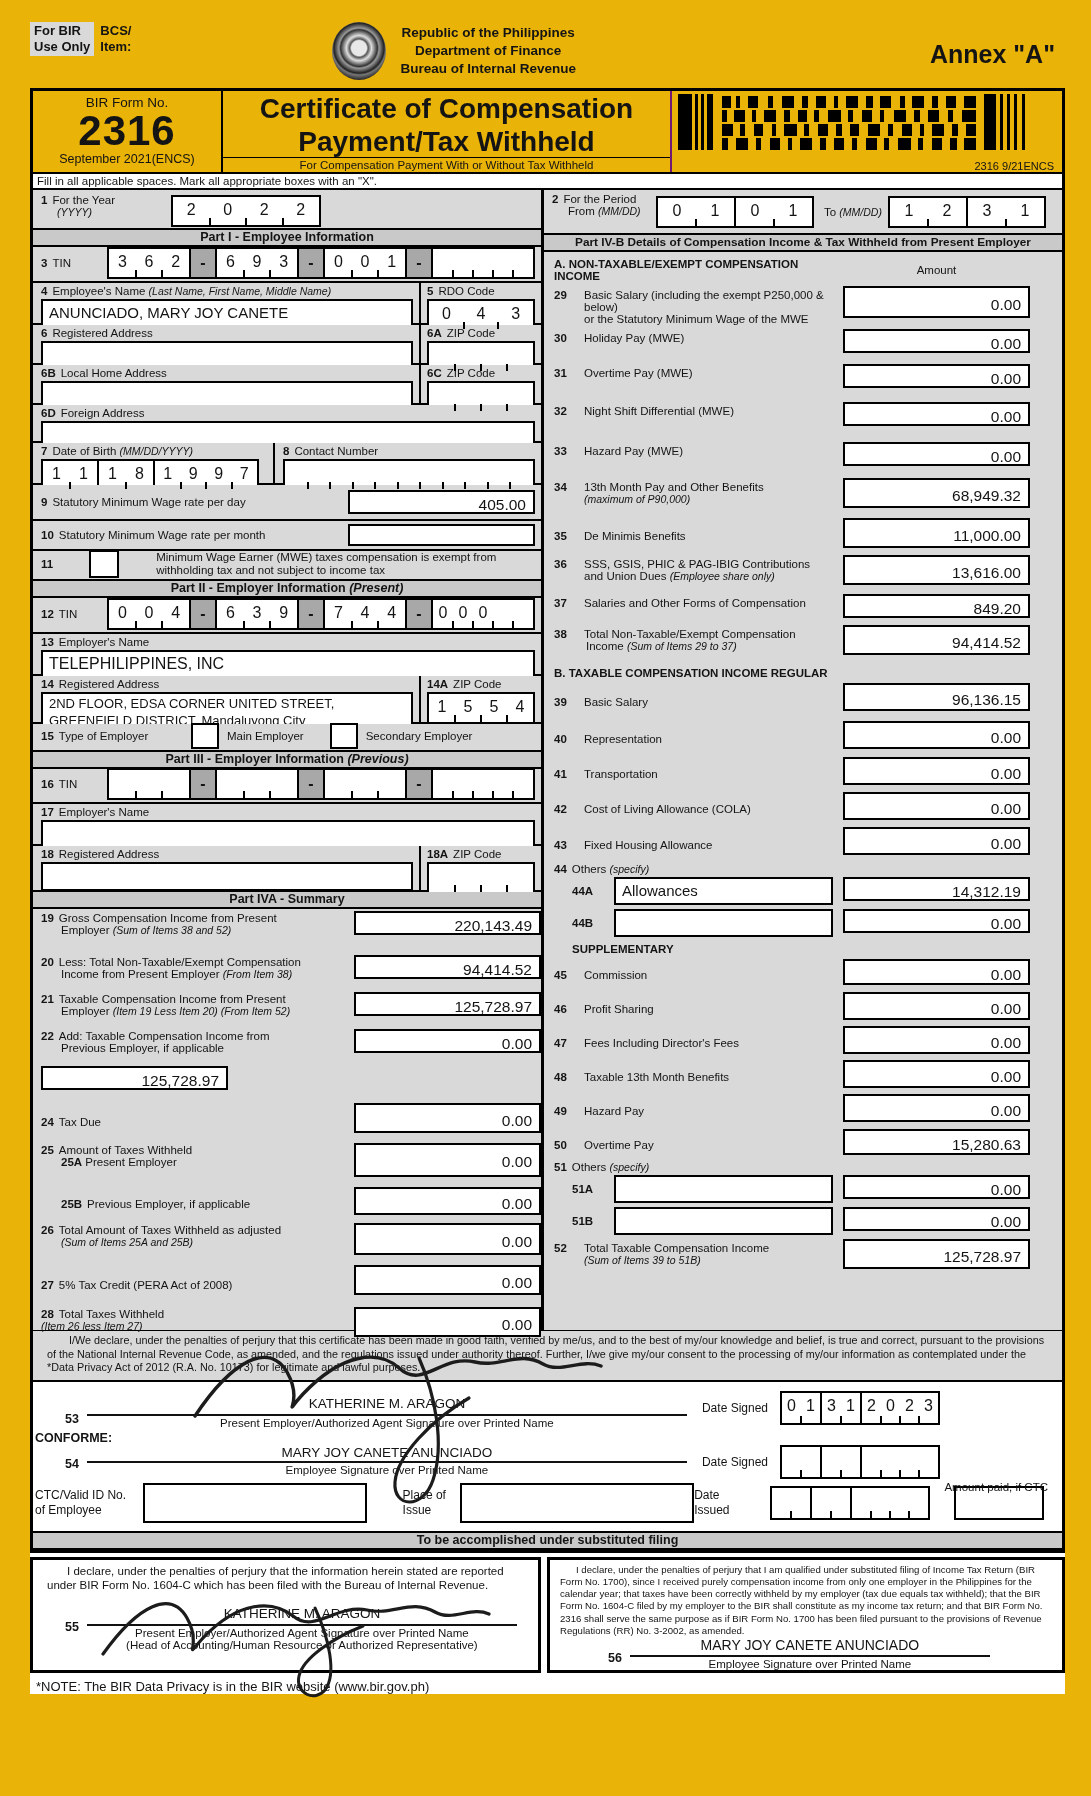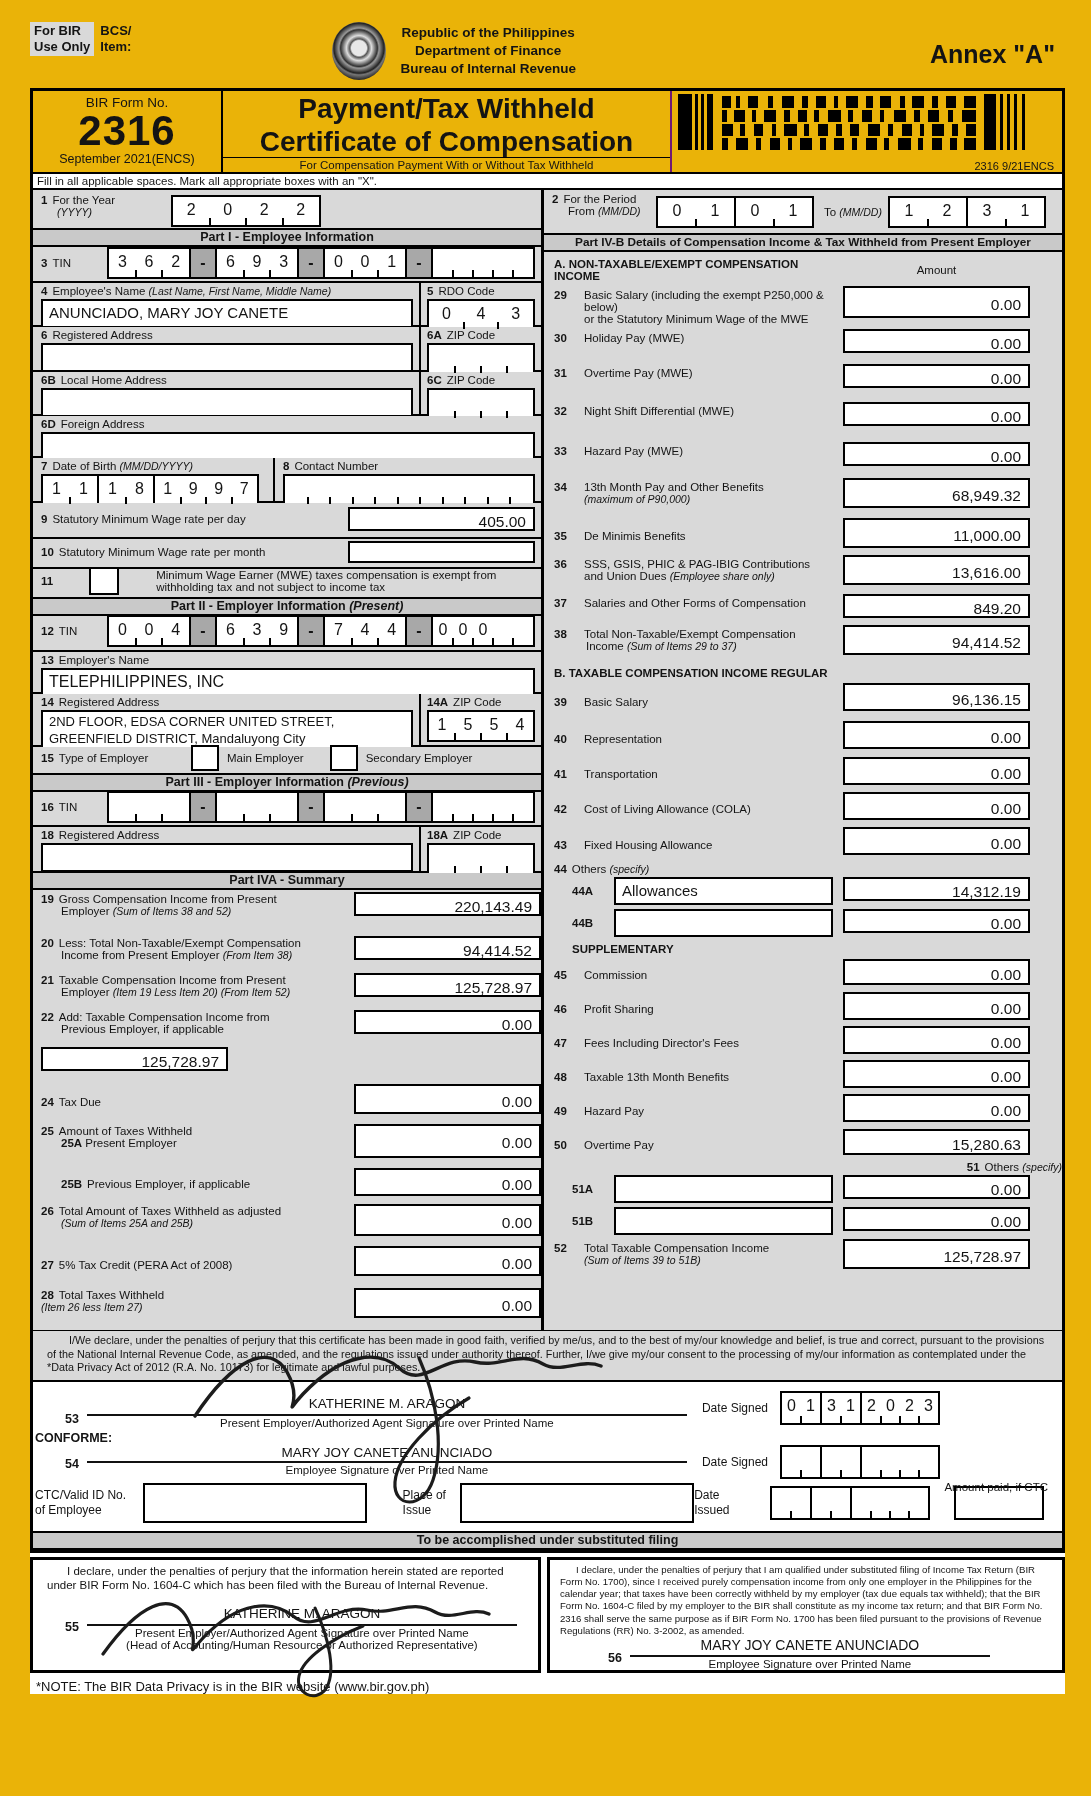--- a/index.html
+++ b/index.html
@@ -121,22 +121,22 @@
 
   <div class="main">
 
     <div class="titlerow">
       <div class="tleft">
         <div class="fno">BIR Form No.</div>
         <div class="big">2316</div>
         <div class="ed">September 2021(ENCS)</div>
       </div>
       <div class="tcen">
+        <div class="t1">Certificate of Compensation</div>
         <div class="t1">Payment/Tax Withheld</div>
-        <div class="t1">Certificate of Compensation</div>
         <div class="sub">For Compensation Payment With or Without Tax Withheld</div>
       </div>
       <div class="tright">
         <svg width="360" height="56" viewBox="0 0 360 56">
           <rect x="0" y="0" width="14" height="56" fill="#000"></rect>
               <rect x="17" y="0" width="3" height="56" fill="#000"></rect>
               <rect x="23" y="0" width="3" height="56" fill="#000"></rect>
               <rect x="29" y="0" width="6" height="56" fill="#000"></rect>
           <g fill="#000">
             <rect x="44" y="2" width="9" height="12"></rect>
@@ -477,20 +477,26 @@
                     <span></span>
                     <span></span>
                     <span></span>
                     <span></span>
                     <span></span>
                   </div>
             </div>
           </div>
         </div>
 
+        <div class="fr" style="min-height:40px;">
+          <div class="main-cell">
+            <div class="lbl"><b class="num">17</b><span>Employer's Name</span></div>
+            <div class="vbox"></div>
+          </div>
+        </div>
 
         <div class="fr" style="min-height:44px;">
           <div class="main-cell">
             <div class="lbl"><b class="num">18</b><span>Registered Address</span></div>
             <div class="vbox"></div>
           </div>
           <div class="side-cell">
             <div class="lbl"><b class="num">18A</b><span>ZIP Code</span></div>
             <div class="comb" style="margin-top:2px;">
                   <span></span>
@@ -743,21 +749,21 @@
           <div class="abox" style="height:28px;line-height:25px;">0.00</div>
         </div>
         <div class="rrow" style="min-height:29px;align-items:center;">
           <div class="lblwrap">
                 <span class="n">50</span>
                 <span class="lt">Overtime Pay</span>
               </div>
           <div class="abox" style="height:26px;line-height:23px;">15,280.63</div>
         </div>
 
-        <div class="lbl" style="margin:1px 0 0 10px;text-align:right;"><b class="num">51</b><span>Others </span><i class="fmt">(specify)</i></div>
+        <div class="lbl" style="margin:1px 16px 0 10px;"><b class="num">51</b><span>Others </span><i class="fmt">(specify)</i></div>
         <div class="specrow">
           <span class="n2">51A</span>
           <div class="descbox"></div>
           <div class="abox" style="margin-right:32px;">0.00</div>
         </div>
         <div class="specrow">
           <span class="n2">51B</span>
           <div class="descbox"></div>
           <div class="abox" style="margin-right:32px;">0.00</div>
         </div>

